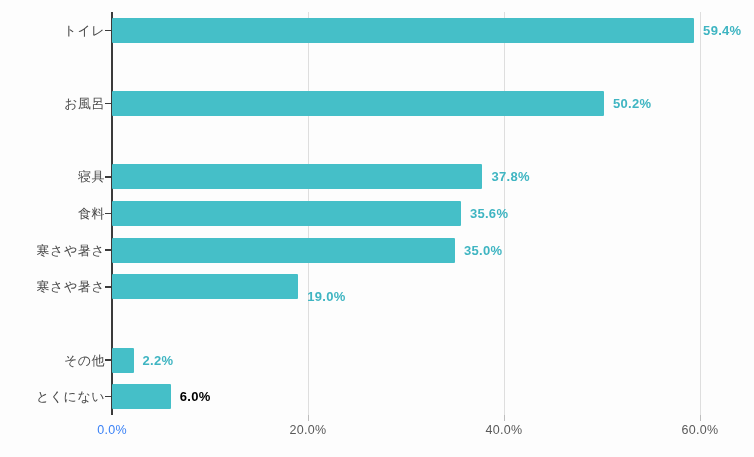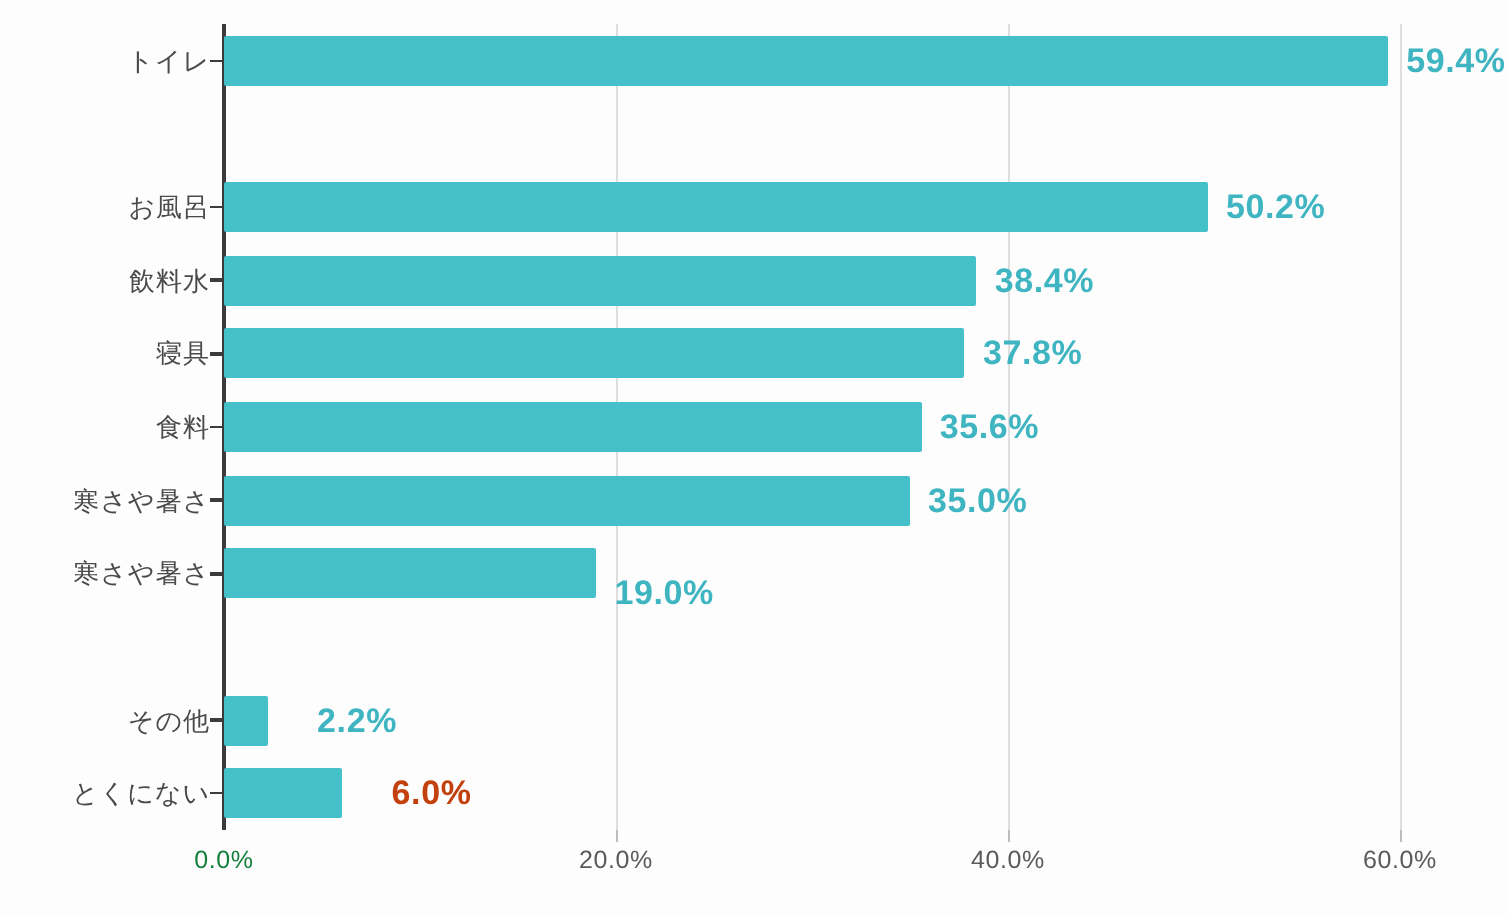--- a/index.html
+++ b/index.html
@@ -90,21 +90,21 @@
   .bar {
     position: absolute;
     left: 112px;
     height: 25px;
     background: #45bfc8;
     border-radius: 1px;
   }
 
   .bar-value {
     position: absolute;
-    font-size: 17px;
+    font-size: 13px;
     font-weight: bold;
     color: #3fb5c2;
     white-space: nowrap;
     line-height: 1;
     letter-spacing: 0.3px;
   }
 
   
   .xticks {
     position: absolute;
@@ -149,26 +149,20 @@
         <div class="tick-mark"></div>
         <div class="bar" style="width: 582.12px; background: rgb(69, 191, 200);"></div>
         <div class="bar-value" style="left: 703.12px; color: rgb(63, 181, 194);">59.4%</div>
       </div>
       <div class="row" style="top: 73.2727px;">
         <div class="cat-label">お風呂</div>
         <div class="tick-mark"></div>
         <div class="bar" style="width: 491.96px; background: rgb(69, 191, 200);"></div>
         <div class="bar-value" style="left: 612.96px; color: rgb(63, 181, 194);">50.2%</div>
       </div>
-      <div class="row" style="top: 109.909px;">
-        <div class="cat-label">飲料水</div>
-        <div class="tick-mark"></div>
-        <div class="bar" style="width: 376.32px; background: rgb(69, 191, 200);"></div>
-        <div class="bar-value" style="left: 497.32px; color: rgb(63, 181, 194);">38.4%</div>
-      </div>
       <div class="row" style="top: 146.545px;">
         <div class="cat-label">寝具</div>
         <div class="tick-mark"></div>
         <div class="bar" style="width: 370.44px; background: rgb(69, 191, 200);"></div>
         <div class="bar-value" style="left: 491.44px; color: rgb(63, 181, 194);">37.8%</div>
       </div>
       <div class="row" style="top: 183.182px;">
         <div class="cat-label">食料</div>
         <div class="tick-mark"></div>
         <div class="bar" style="width: 348.88px; background: rgb(69, 191, 200);"></div>
@@ -183,32 +177,32 @@
       <div class="row" style="top: 256.455px;">
         <div class="cat-label">寒さや暑さ</div>
         <div class="tick-mark"></div>
         <div class="bar" style="width: 186.2px; background: rgb(69, 191, 200);"></div>
         <div class="bar-value" style="left: 307.2px; color: rgb(63, 181, 194); margin-top: 20px;">19.0%</div>
       </div>
       <div class="row" style="top: 329.727px;">
         <div class="cat-label">その他</div>
         <div class="tick-mark"></div>
         <div class="bar" style="width: 21.56px; background: rgb(69, 191, 200);"></div>
-        <div class="bar-value" style="left: 142.56px; color: rgb(63, 181, 194); margin-left: 16px;">2.2%</div>
+        <div class="bar-value" style="left: 142.56px; color: rgb(63, 181, 194);">2.2%</div>
       </div>
       <div class="row" style="top: 366.364px;">
         <div class="cat-label">とくにない</div>
         <div class="tick-mark"></div>
         <div class="bar" style="width: 58.8px; background: rgb(69, 191, 200);"></div>
-        <div class="bar-value" style="left: 179.8px; color: #c2410c; margin-left: 16px;">6.0%</div>
+        <div class="bar-value" style="left: 179.8px; color: #000000;">6.0%</div>
       </div>
     </div>
 
   <div class="xticks" id="xticklayer">
-      <div class="xtick-label" style="left: 112px; color: #15803d;">0.0%</div>
+      <div class="xtick-label" style="left: 112px; color: #3b82f6;">0.0%</div>
       <div class="xtick-label" style="left: 308px; color: rgb(90, 90, 90);">20.0%</div>
       <div class="xtick-label" style="left: 504px; color: rgb(90, 90, 90);">40.0%</div>
       <div class="xtick-label" style="left: 700px; color: rgb(90, 90, 90);">60.0%</div>
     </div>
 
 <div class="xtick-mark" style="left: 308px;"></div>
     <div class="xtick-mark" style="left: 504px;"></div>
     <div class="xtick-mark" style="left: 700px;"></div>
   </div>
 

